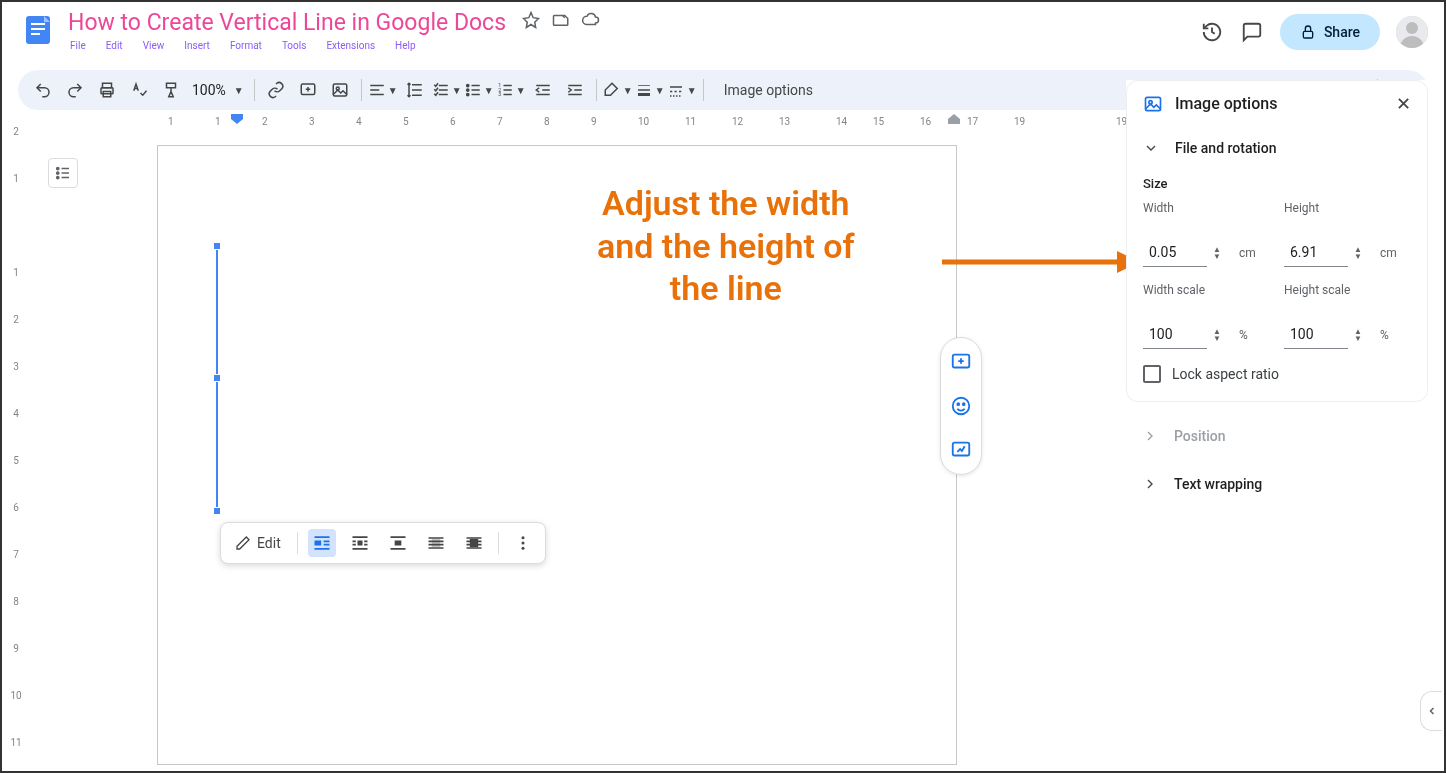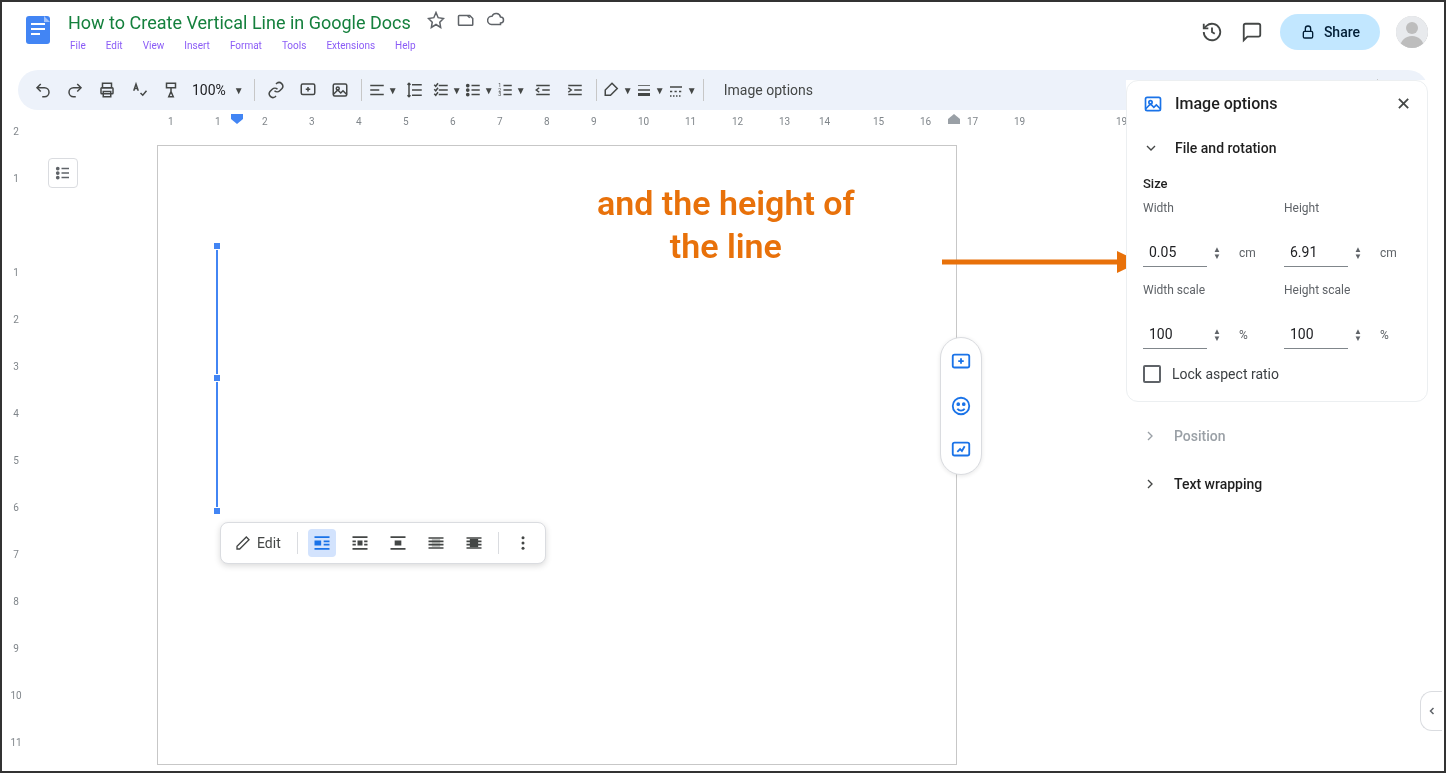--- a/index.html
+++ b/index.html
@@ -2,21 +2,21 @@
 <html><head>
 <meta charset="utf-8">
 <style>
 * { box-sizing: border-box; margin: 0; padding: 0; font-family: "Google Sans", Roboto, Arial, sans-serif; }
 body { background: #fff; width: 1446px; height: 773px; overflow: hidden; border: 2px solid #333; position: relative; }
 .header { display: flex; align-items: flex-start; padding: 8px 16px 0; height: 64px; }
 .logo { width: 40px; height: 40px; display: flex; align-items: center; justify-content: center; margin-right: 4px; }
 .logo svg { width: 36px; height: 36px; }
 .title-area { flex: 1; }
 .title-row { display: flex; align-items: center; gap: 10px; height: 24px; }
-.doc-title { font-size: 18px; color: #15803d; padding: 2px 6px; }
+.doc-title { font-size: 23px; color: #ec4899; padding: 2px 6px; }
 .title-icons { display: flex; gap: 12px; color: #5f6368; }
 .title-icons span { cursor: pointer; }
 .menu-row { display: flex; gap: 4px; margin-top: 2px; }
 .menu-item { font-size: 10px; color: #8b5cf6; padding: 4px 8px; border-radius: 4px; cursor: pointer; }
 .header-right { display: flex; align-items: center; gap: 16px; margin-top: 4px; }
 .hdr-icon { width: 24px; height: 24px; color: #444746; cursor: pointer; display: flex; align-items: center; justify-content: center; }
 .share-btn { background: #c2e7ff; border-radius: 40px; padding: 10px 20px; display: flex; align-items: center; gap: 8px; font-size: 14px; font-weight: 500; color: #001d35; cursor: pointer; }
 .avatar { width: 32px; height: 32px; border-radius: 50%; background: linear-gradient(135deg, #ddd, #aaa); overflow: hidden; }
 .avatar svg { width: 100%; height: 100%; }
 
@@ -306,21 +306,21 @@
     <div class="tick" style="left: 328px;">4</div>
     <div class="tick" style="left: 375px;">5</div>
     <div class="tick" style="left: 422px;">6</div>
     <div class="tick" style="left: 469px;">7</div>
     <div class="tick" style="left: 516px;">8</div>
     <div class="tick" style="left: 563px;">9</div>
     <div class="tick" style="left: 610px;">10</div>
     <div class="tick" style="left: 657px;">11</div>
     <div class="tick" style="left: 704px;">12</div>
     <div class="tick" style="left: 751px;">13</div>
-    <div class="tick" style="left: 791px;">14</div>
+    <div class="tick" style="left: 808px;">14</div>
     <div class="tick" style="left: 845px;">15</div>
     <div class="tick" style="left: 892px;">16</div>
     <div class="tick" style="left: 939px;">17</div>
     <div class="tick" style="left: 986px;">19</div>
     <div class="tick" style="left: 1088px;">19</div>
   </div>
 <div class="ruler-v">
     <div class="tick" style="top: 12px;">2</div>
     <div class="tick" style="top: 59px;">1</div>
     <div class="tick" style="top: 106px;"></div>
@@ -350,20 +350,21 @@
 
 <div class="page">
   <div class="selected-line">
     <div class="handle top"></div>
     <div class="handle mid"></div>
     <div class="handle bot"></div>
   </div>
 </div>
 
 <div class="annotation">
+  <div>Adjust the width</div>
   <div>and the height of</div>
   <div>the line</div>
 </div>
 <svg class="arrow" width="200" height="30">
   <line x1="0" y1="15" x2="180" y2="15" stroke="#e8710a" stroke-width="5"></line>
   <path d="M175 4 L198 15 L175 26 Z" fill="#e8710a"></path>
 </svg>
 
 <div class="floating-edit">
   <div class="fe-edit">

